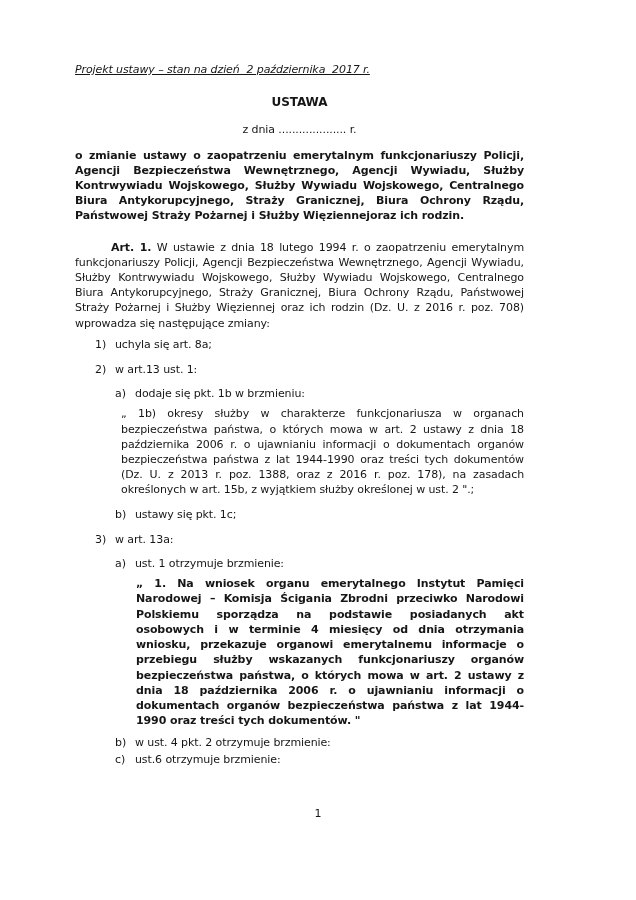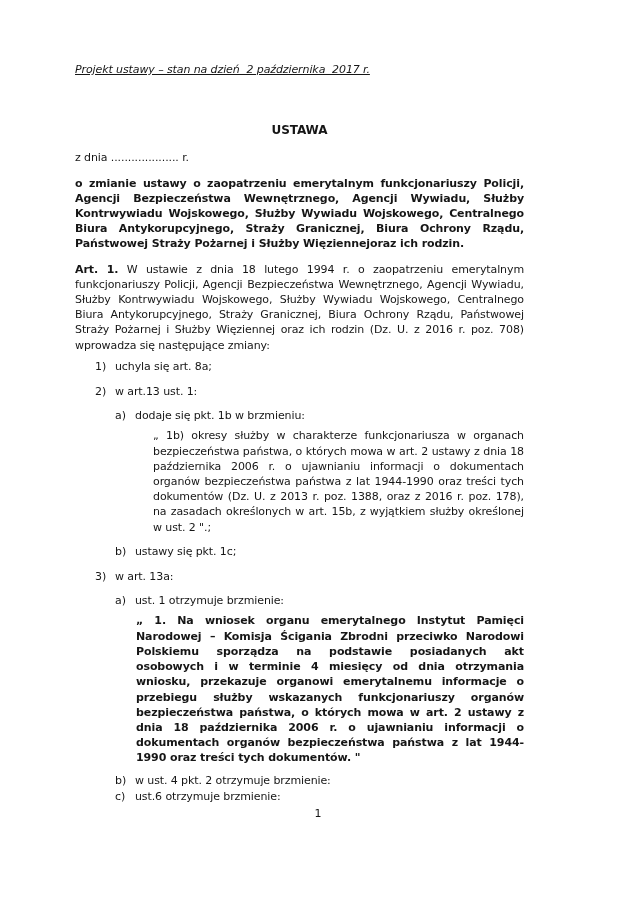--- a/index.html
+++ b/index.html
@@ -11,32 +11,32 @@
     background:#ffffff;
     color:#161616;
     font-family:"DejaVu Sans","Liberation Sans",sans-serif;
     font-size:11px;
     line-height:15.2px;
     letter-spacing:-0.1px;
     overflow:hidden;
   }
   .header-note { font-style:italic; white-space:pre-wrap; }
   .header-note .u { text-decoration:underline; }
-  .title { text-align:center; font-weight:bold; font-size:12px; margin-top:46px; }
-  .date-line { margin-top:12px; }
-  .subject { font-weight:bold; text-align:justify; margin:10px 0 10px 0; }
+  .title { text-align:center; font-weight:bold; font-size:12px; margin-top:18px; }
+  .date-line { text-align:center; margin-top:12px; }
+  .subject { font-weight:bold; text-align:justify; margin:10px 0 16px 0; }
   .art { text-align:justify; margin:4px 0 0 0; }
-  .b { font-weight:bold; }
+  .b { font-weight:bold;margin-left:36px; }
   .li { display:flex; }
   .li .marker { flex:0 0 20px; }
   .li .li-text { flex:1 1 auto; }
   .l1 { padding-left:20px; }
   .l2 { padding-left:40px; }
   .quote { text-align:justify; }
-  .q-deep { margin-left:78px; }
+  .q-deep { margin-left:46px; }
   .q-mid  { margin-left:61px;font-weight:bold; }
   .mt1 { margin-top:1px; } .mt5 { margin-top:5px; } .mt6 { margin-top:6px; }
   .mt7 { margin-top:7px; } .mt9 { margin-top:9px; } .mt10 { margin-top:10px; }
   .page-number { position:absolute; top:806px; left:0; right:0; text-align:center; }
 </style>
 </head>
 <body>
 
 <div class="page">
 

